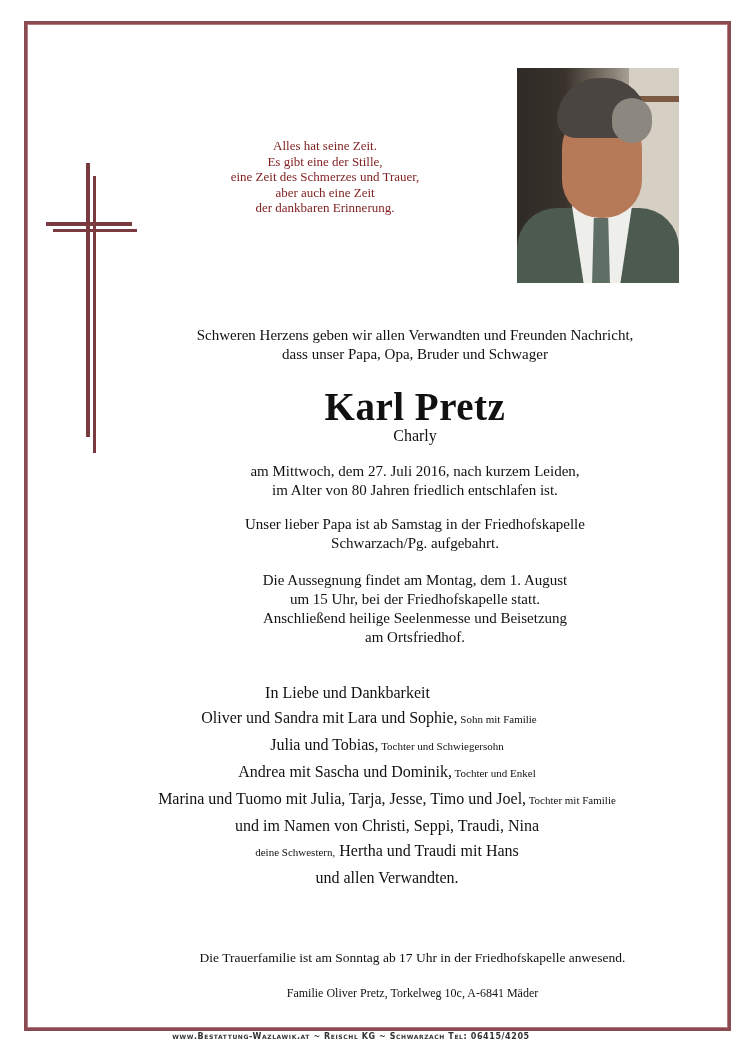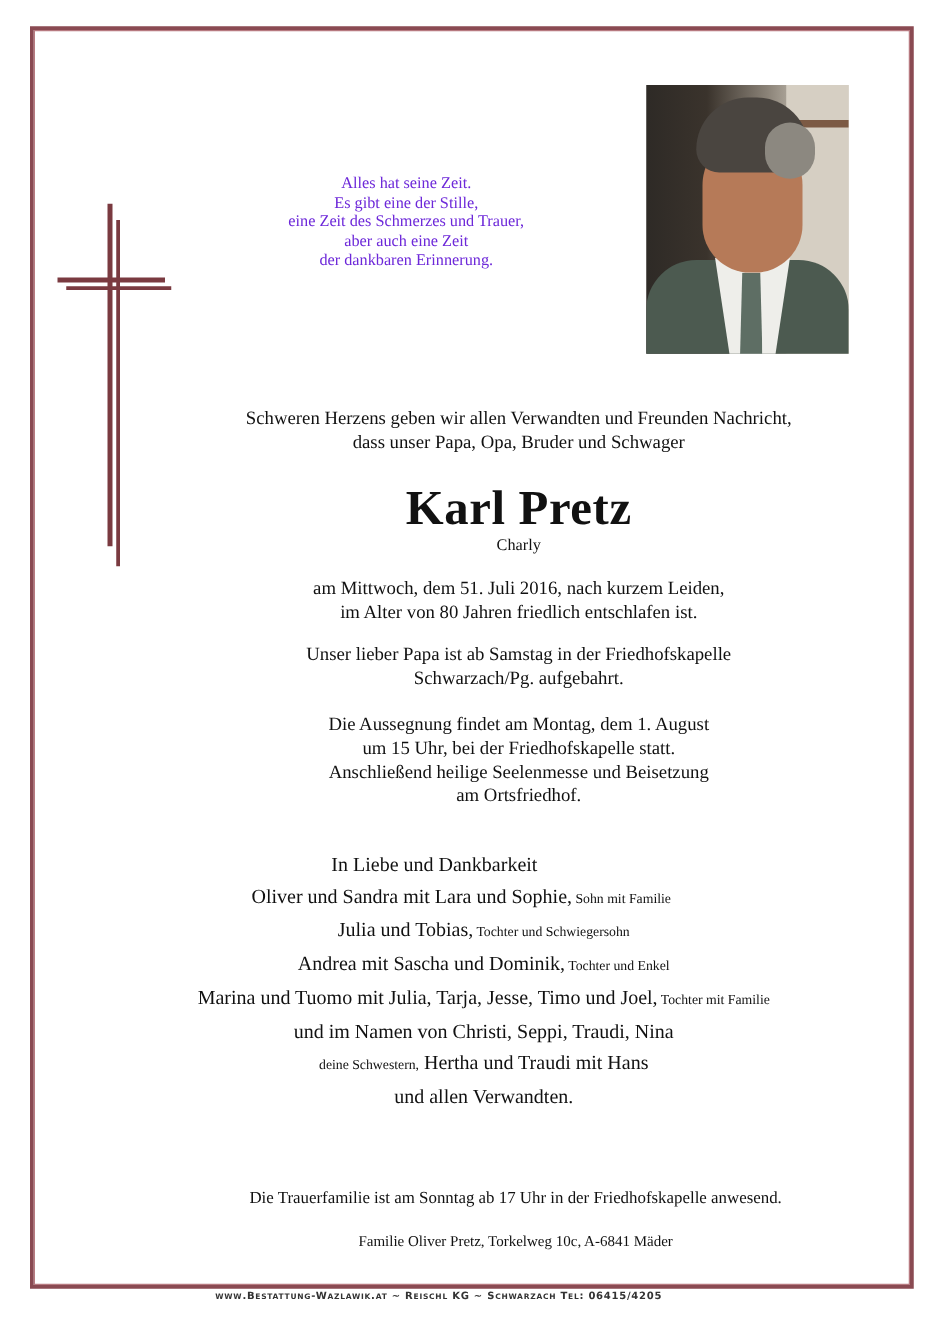--- a/index.html
+++ b/index.html
@@ -11,21 +11,21 @@
   }
   .frame {
     position: absolute; left: 24px; top: 21px; width: 701px; height: 1004px;
     border: 3px solid #8a4a52;
     box-shadow: inset 0 0 0 1px #b77a80;
   }
   .bar { position: absolute; background: #7a3a40; }
   .poem {
     position: absolute; left: 215px; top: 138px; width: 220px;
     text-align: center; font-family: "Liberation Serif", serif;
-    font-size: 13px; line-height: 15.5px; color: #6d28d9;
+    font-size: 13px; line-height: 15.5px; color: #7f1d1d;
   }
   .poem div { white-space: nowrap; }
   .photo {
     position: absolute; left: 517px; top: 68px; width: 162px; height: 215px;
     background: linear-gradient(90deg, #2e2a26 0%, #3a332c 30%, #8b8378 60%, #c9c2b6 80%, #d8d2c8 100%);
     overflow: hidden;
   }
   .photo .wall { position:absolute; right:0; top:0; width:50px; height:215px; background:#d6cfc3; }
   .photo .trim { position:absolute; right:0; top:28px; width:52px; height:6px; background:#7c5a44; }
   .photo .hair { position:absolute; left:40px; top:10px; width:90px; height:60px; border-radius:45px 45px 20px 20px; background:#4a4540; }
@@ -33,21 +33,21 @@
   .photo .face { position:absolute; left:45px; top:40px; width:80px; height:110px; border-radius:40px 40px 38px 38px; background:#b67a58; }
   .photo .jacket { position:absolute; left:0; top:140px; width:162px; height:80px; border-radius:40px 40px 0 0; background:#4c5a50; }
   .photo .shirt { position:absolute; left:55px; top:138px; width:60px; height:80px; background:#eeeeea; clip-path: polygon(0 0,100% 0,80% 100%,20% 100%); }
   .photo .tie { position:absolute; left:75px; top:150px; width:18px; height:68px; background:#5e6e64; clip-path: polygon(10% 0,90% 0,100% 100%,0 100%); }
   .main {
     position: absolute; left: 130px; width: 570px; text-align: center;
     font-family: "Liberation Serif", serif; color: #111;
   }
   .l16 { font-size: 15px; line-height: 19px; white-space: nowrap; }
   .name { font-size: 39px; line-height: 44px; letter-spacing: 0.5px; font-weight: bold; }
-  .nick { font-size: 13px; line-height: 14px; }
+  .nick { font-size: 16px; line-height: 14px; }
   .fam { font-size: 16px; line-height: 25px; white-space: nowrap; margin-left: 24px; }
   .fam .small { font-size: 11px; }
   .bottom1 { font-family: "Liberation Serif", serif; font-size: 13.5px; }
   .bottom2 { font-family: "Liberation Serif", serif; font-size: 12px; }
   .footer {
     position: absolute; left: 0; top: 1032px; width: 702px; text-align: center;
     font-family: "DejaVu Sans", sans-serif; font-size: 8px; font-weight: bold;
     font-variant: small-caps; letter-spacing: 0.6px; color: #333;
   }
 </style>
@@ -86,21 +86,21 @@
   <div class="l16">Schweren Herzens geben wir allen Verwandten und Freunden Nachricht,</div>
   <div class="l16">dass unser Papa, Opa, Bruder und Schwager</div>
 </div>
 
 <div class="main" style="top:385px;">
   <div class="name">Karl Pretz</div>
   <div class="nick">Charly</div>
 </div>
 
 <div class="main" style="top:462px;">
-  <div class="l16">am Mittwoch, dem 51. Juli 2016, nach kurzem Leiden,</div>
+  <div class="l16">am Mittwoch, dem 27. Juli 2016, nach kurzem Leiden,</div>
   <div class="l16">im Alter von 80 Jahren friedlich entschlafen ist.</div>
 </div>
 
 <div class="main" style="top:515px;">
   <div class="l16">Unser lieber Papa ist ab Samstag in der Friedhofskapelle</div>
   <div class="l16">Schwarzach/Pg. aufgebahrt.</div>
 </div>
 
 <div class="main" style="top:571px;">
   <div class="l16">Die Aussegnung findet am Montag, dem 1. August</div>

